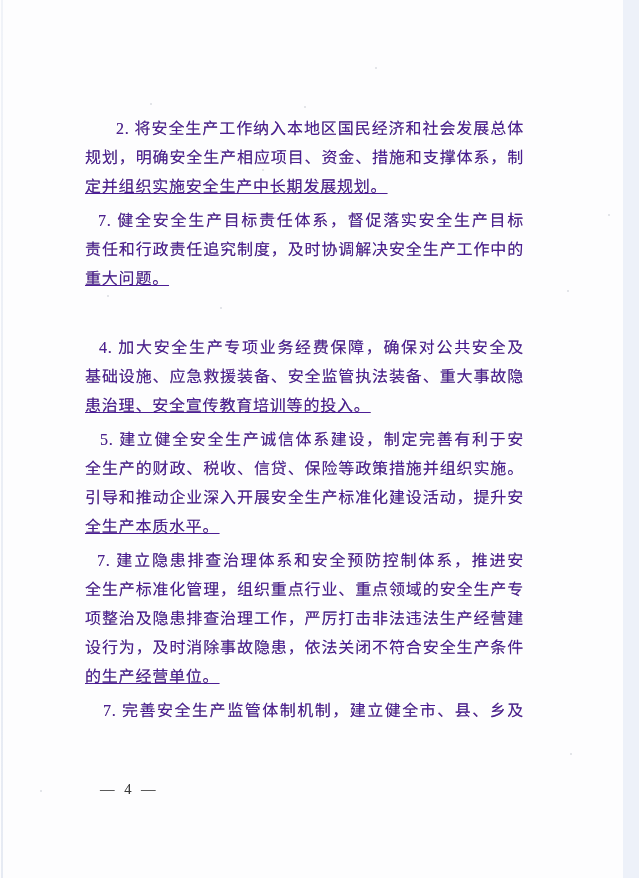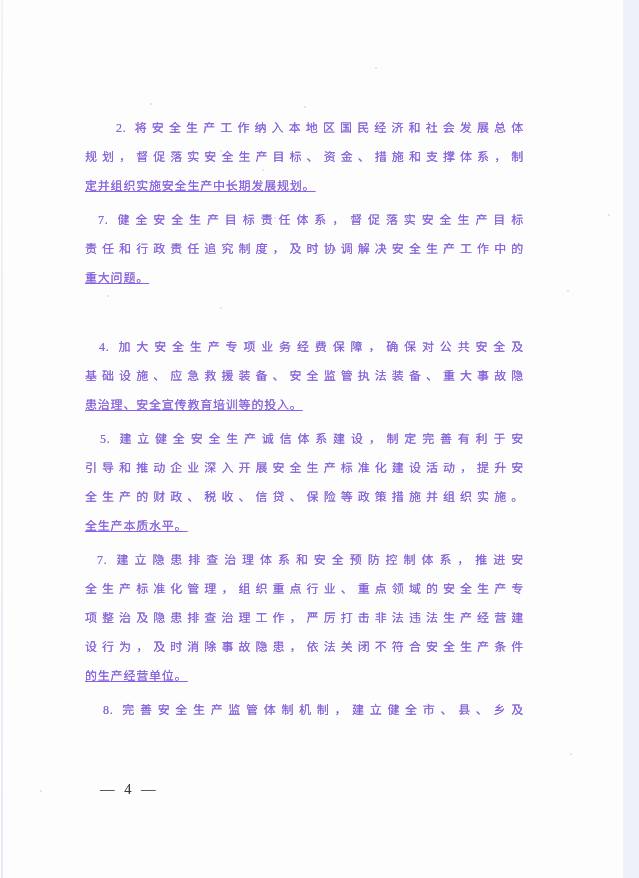--- a/index.html
+++ b/index.html
@@ -32,22 +32,22 @@
     top: 0;
     width: 16px;
     height: 100%;
     background: #edf1f9;
   }
   .text-column {
     position: absolute;
     left: 85px;
     top: 114px;
     width: 439px;
-    color: #8b5cf6;
-    font-size: 12px;
+    color: #4c1d95;
+    font-size: 16px;
     text-shadow: 0 0 0.6px rgba(46,46,46,0.55);
   }
   .para {
     margin: 0 0 5px 0;
   }
   .line {
     height: 29px;
     line-height: 29px;
     letter-spacing: 0.8px;
     text-align: justify;
@@ -82,48 +82,48 @@
 </head>
 <body>
 
 <div class="page">
   <div class="edge-line-left"></div>
   <div class="edge-strip-right"></div>
 
   <main class="text-column" id="text-column">
       <div class="para">
         <div class="line" style="text-indent: 31px;">2. 将安全生产工作纳入本地区国民经济和社会发展总体</div>
-        <div class="line">规划，督促落实安全生产目标、资金、措施和支撑体系，制</div>
+        <div class="line">规划，明确安全生产相应项目、资金、措施和支撑体系，制</div>
         <div class="line short-end">定并组织实施安全生产中长期发展规划。</div>
       </div>
       <div class="para">
         <div class="line" style="text-indent: 13px;">7. 健全安全生产目标责任体系，督促落实安全生产目标</div>
         <div class="line">责任和行政责任追究制度，及时协调解决安全生产工作中的</div>
         <div class="line short-end">重大问题。</div>
       </div>
       <div class="para">
         <div class="line" style="text-indent: 14px; margin-top: 40px;">4. 加大安全生产专项业务经费保障，确保对公共安全及</div>
         <div class="line">基础设施、应急救援装备、安全监管执法装备、重大事故隐</div>
         <div class="line short-end">患治理、安全宣传教育培训等的投入。</div>
       </div>
       <div class="para">
         <div class="line" style="text-indent: 15px;">5. 建立健全安全生产诚信体系建设，制定完善有利于安</div>
+        <div class="line">全生产的财政、税收、信贷、保险等政策措施并组织实施。</div>
         <div class="line">引导和推动企业深入开展安全生产标准化建设活动，提升安</div>
-        <div class="line">全生产的财政、税收、信贷、保险等政策措施并组织实施。</div>
         <div class="line short-end">全生产本质水平。</div>
       </div>
       <div class="para">
         <div class="line" style="text-indent: 12px;">7. 建立隐患排查治理体系和安全预防控制体系，推进安</div>
         <div class="line">全生产标准化管理，组织重点行业、重点领域的安全生产专</div>
         <div class="line">项整治及隐患排查治理工作，严厉打击非法违法生产经营建</div>
         <div class="line">设行为，及时消除事故隐患，依法关闭不符合安全生产条件</div>
         <div class="line short-end">的生产经营单位。</div>
       </div>
       <div class="para">
-        <div class="line" style="text-indent: 18px;">8. 完善安全生产监管体制机制，建立健全市、县、乡及</div>
+        <div class="line" style="text-indent: 18px;">7. 完善安全生产监管体制机制，建立健全市、县、乡及</div>
       </div>
     </main>
 
   <div class="page-number">— 4 —</div>
 
   <div class="speck" style="left:375px;top:67px"></div>
   <div class="speck" style="left:150px;top:103px"></div>
   <div class="speck" style="left:304px;top:106px"></div>
   <div class="speck" style="left:220px;top:150px"></div>
   <div class="speck" style="left:262px;top:169px"></div>

